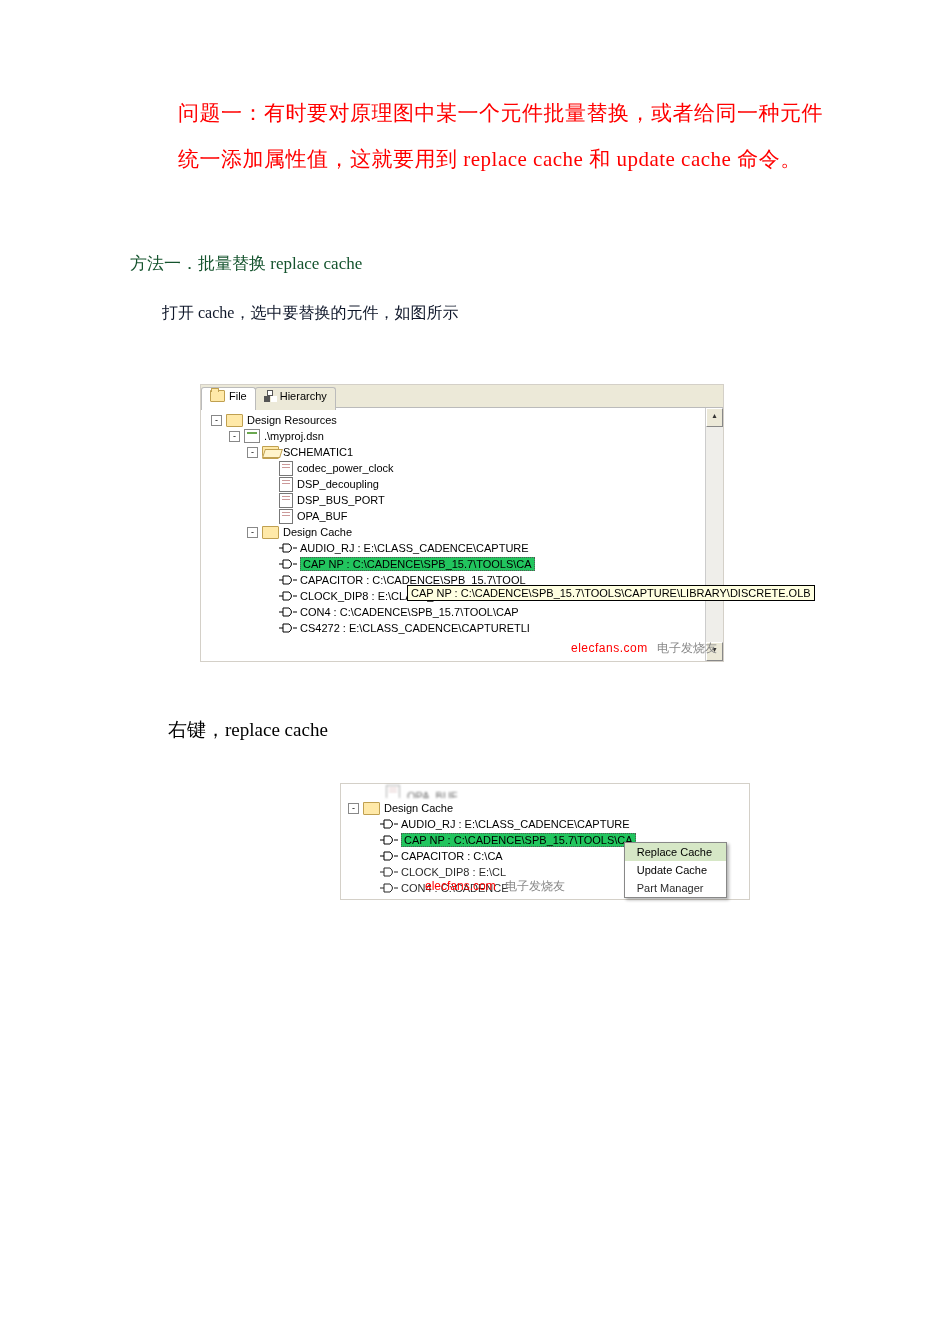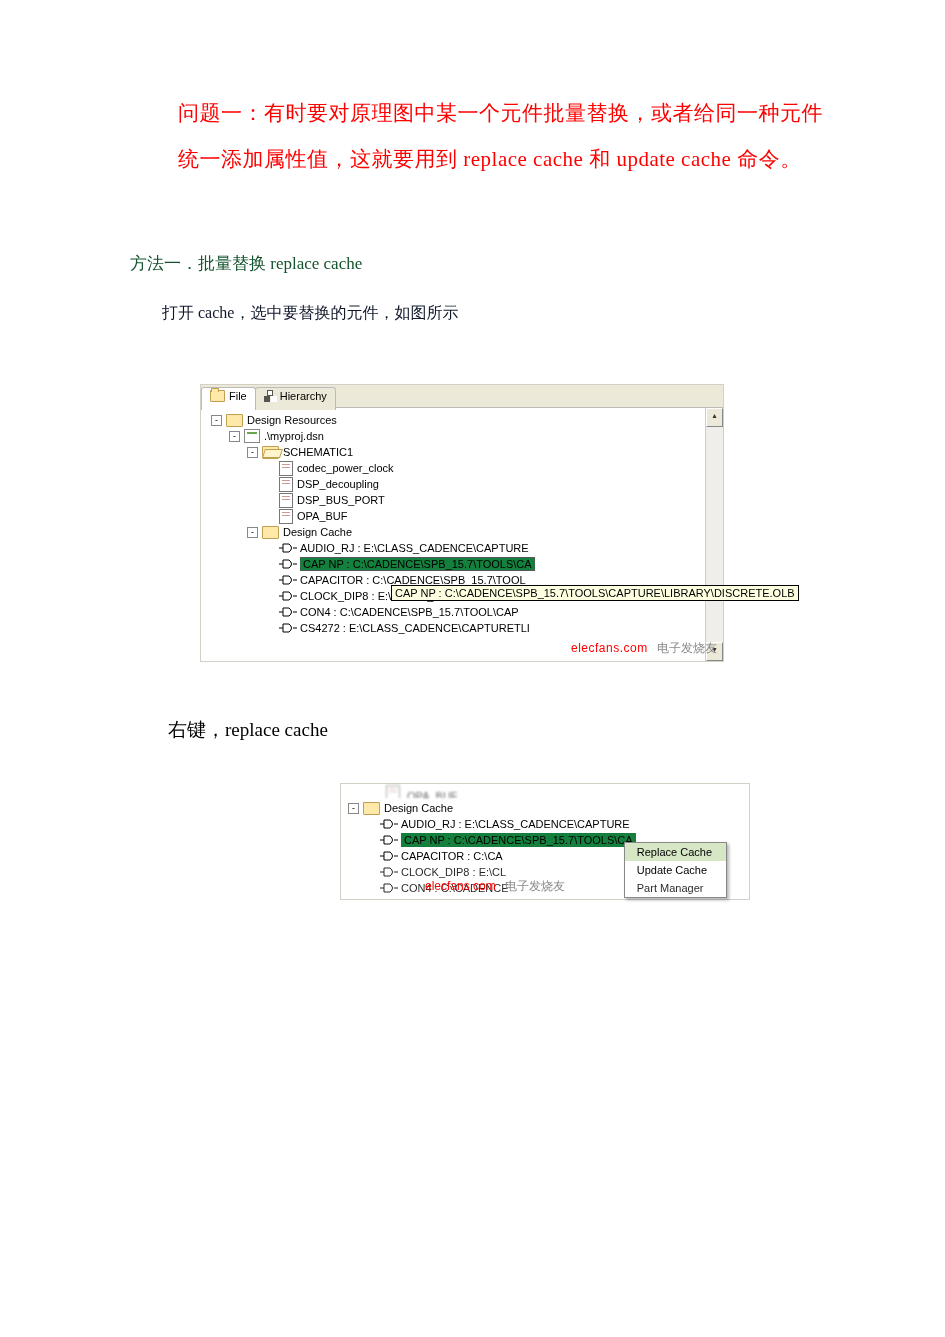--- a/index.html
+++ b/index.html
@@ -157,25 +157,25 @@
     width:12px;height:13px;border:1px solid #777;background:#fff;
     display:inline-block;margin-right:4px;position:relative;
   }
   .page-icon::after{content:"";position:absolute;top:2px;left:2px;right:2px;height:4px;
     background:repeating-linear-gradient(#c99 0 1px, transparent 1px 3px)}
   .gate-icon{
     width:18px;height:10px;display:inline-block;margin-right:3px;
   }
   .gate-icon svg{display:block}
   .selected-item{
-    background:#15803d;border:1px dotted #555;padding:0 2px;
+    background:#22c55e;border:1px dotted #555;padding:0 2px;
   }
   .tooltip-box{
     position:absolute;
-    top:200px; left:190px;
+    top:200px; left:206px;
     background:#ffffe1;border:1px solid #000;
     padding:1px 3px;font-size:11px;
     white-space:nowrap;
   }
   .watermark{
     position:absolute; right:6px; bottom:4px;
     font-size:12px;
   }
   .watermark .ef{color:#ff0000;font-family:Arial,sans-serif;letter-spacing:0.5px}
   .watermark .cn{color:#888;font-family:"SimSun",serif;margin-left:6px}

